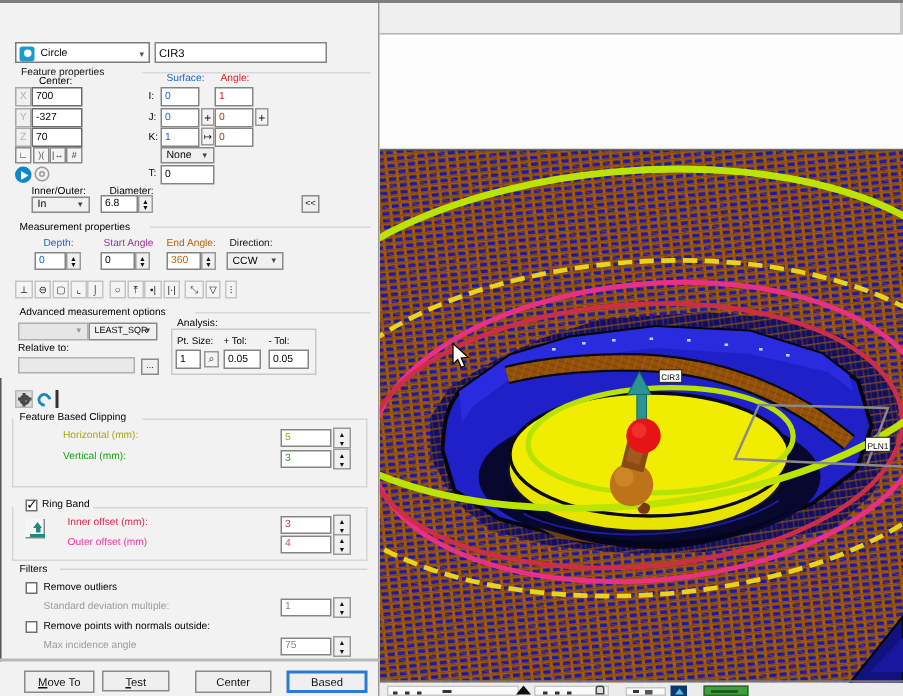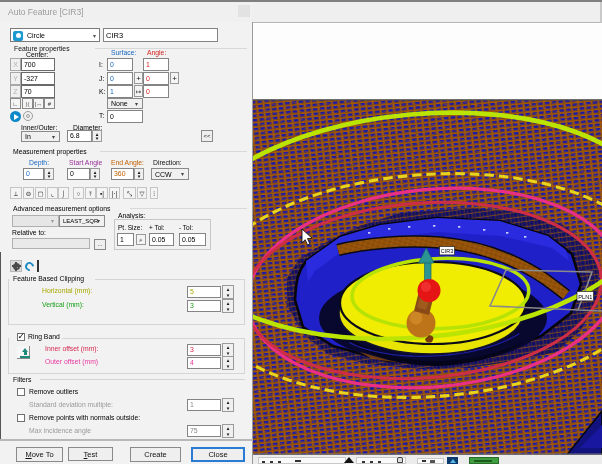--- a/index.html
+++ b/index.html
@@ -115,24 +115,20 @@
         <text x="447" y="253" font-size="5.4" font-family="Liberation Sans" text-anchor="middle" fill="#000">CIR3</text>
         <rect x="577" y="291.5" width="16.5" height="9.4" fill="#fff" stroke="#222" stroke-width="0.7"></rect>
         <text x="585.3" y="299" font-size="5.6" font-family="Liberation Sans" text-anchor="middle" fill="#000">PLN1</text>
         <path d="M602,411 L566,456 L602,456 Z" fill="#12127e" stroke="#05050a" stroke-width="1.5"></path>
         <path d="M602,425 L580,448 L602,448 Z" fill="#1717a0"></path>
         <path d="M302,229 L302,242.8 L305.2,239.7 L307.5,244.9 L309.8,243.8 L307.5,238.6 L312.1,238.2 Z" fill="#fff" stroke="#000" stroke-width="0.8"></path>
         <rect x="253" y="453.5" width="349" height="1.3" fill="#777"></rect>
       </svg></div>
 
 <div class="ab" id="dlg" style="left:0;top:2px;width:253px;height:462px;background:#f2f2f2;border-right:1px solid #9a9a9a">
-      <div class="ab" style="left:0;top:0;width:253px;height:20px;background:#f0f0f0">
-        <span style="position:absolute;left:8px;top:5px;font-size:8.5px;color:#9a9a9a">Auto Feature [CIR3]</span>
-        <span class="ab" style="left:238px;top:3px;width:12px;height:12px;background:#e2e2e2"></span>
-      </div>
       <div class="ab" style="left:10px;top:26px;width:90px;height:14px;background:#fff;border:1px solid #7a7a7a">
         <span class="ab" style="left:2px;top:1.5px;width:10px;height:10px;background:#1b9ad2;border-radius:2px"></span>
         <span class="ab" style="left:4.5px;top:4px;width:5px;height:5px;background:#fff;border-radius:50%"></span>
         <span class="ab" style="left:16px;top:3px;font-size:7px;color:#000">Circle</span>
         <span class="ab" style="right:3px;top:3px;font-size:6px;color:#555">▾</span>
       </div>
       <div class="fld" style="left:103px;top:26px;width:115px;height:14px;line-height:13px;font-size:7.5px">CIR3</div>
       <span class="lbl" style="left:14px;top:43px;color:#111">Feature properties</span>
       <div class="ab" style="left:95px;top:46px;width:152px;height:1px;background:#d8d8d8"></div>
       <span class="lbl" style="left:26px;top:49px">Center:</span>
@@ -256,16 +252,16 @@
       <div class="fld" style="left:187px;top:397px;width:34px;height:12px;color:#888;line-height:10px">1</div>
       <div class="spin" style="left:222px;top:396px;width:12px;height:14px"></div>
       <div class="cb" style="left:17px;top:412px"></div>
       <span class="lbl" style="left:29px;top:412px">Remove points with normals outside:</span>
       <span class="lbl" style="left:29px;top:425px;color:#9a9a9a">Max incidence angle</span>
       <div class="fld" style="left:187px;top:423px;width:34px;height:12px;color:#888;line-height:10px">75</div>
       <div class="spin" style="left:222px;top:422px;width:12px;height:14px"></div>
       <div class="ab" style="left:0;top:437px;width:253px;height:1.5px;background:#b8b8b8"></div>
       <div class="btn" style="left:16px;top:445px;width:47px;height:15px;line-height:14px"><u>M</u>ove To</div>
       <div class="btn" style="left:68px;top:445px;width:45px;height:14px;line-height:14px"><u>T</u>est</div>
-      <div class="btn" style="left:130px;top:445px;width:51px;height:15px;line-height:14px">Create</div>
-      <div class="btn" style="left:191px;top:445px;width:54px;height:15px;line-height:12px;border:2px solid #2a7bd4">Close</div>
+      <div class="btn" style="left:130px;top:445px;width:51px;height:15px;line-height:14px">Center</div>
+      <div class="btn" style="left:191px;top:445px;width:54px;height:15px;line-height:12px;border:2px solid #2a7bd4">Based</div>
     </div>
 </div>
 
 </body></html>

